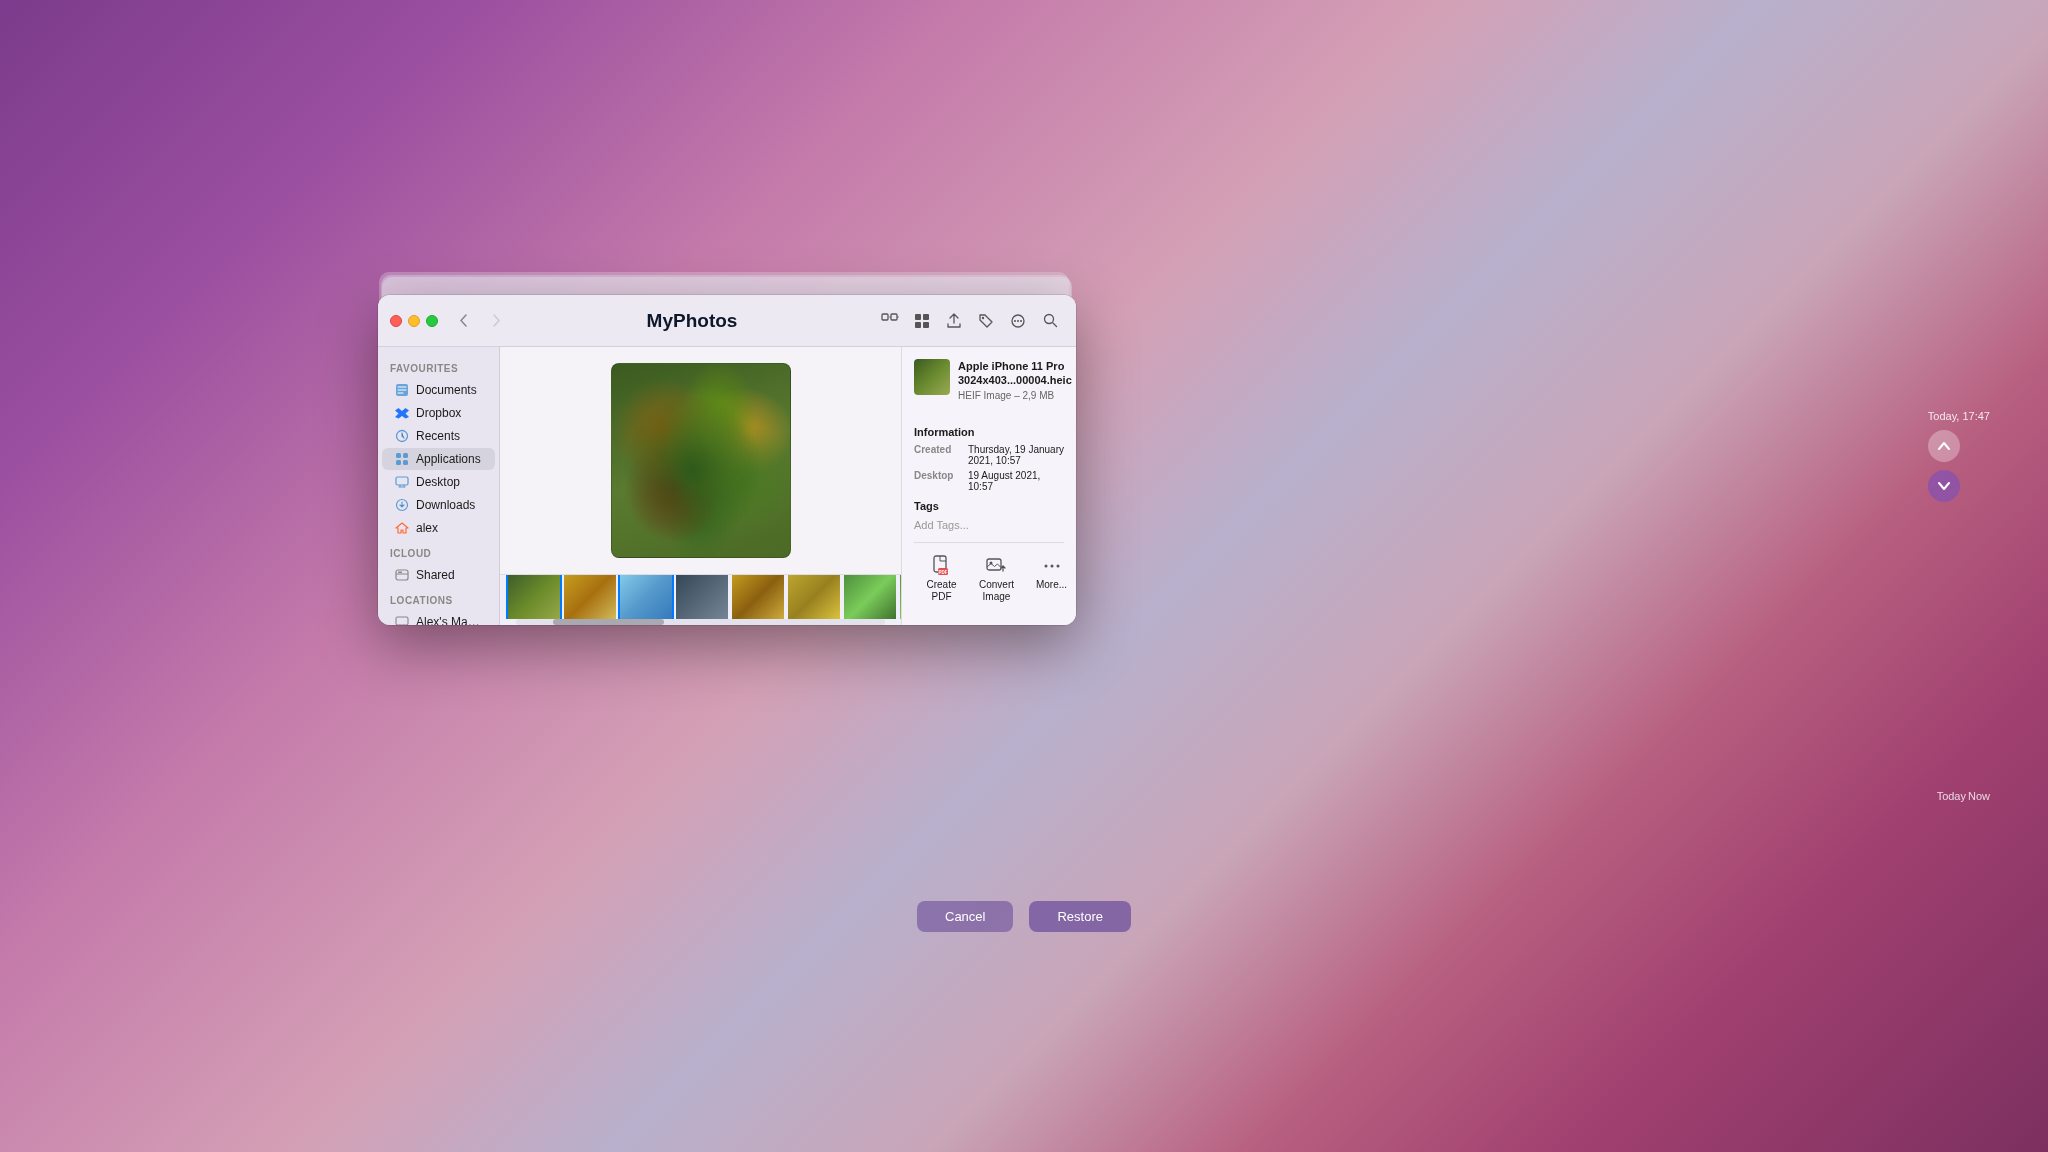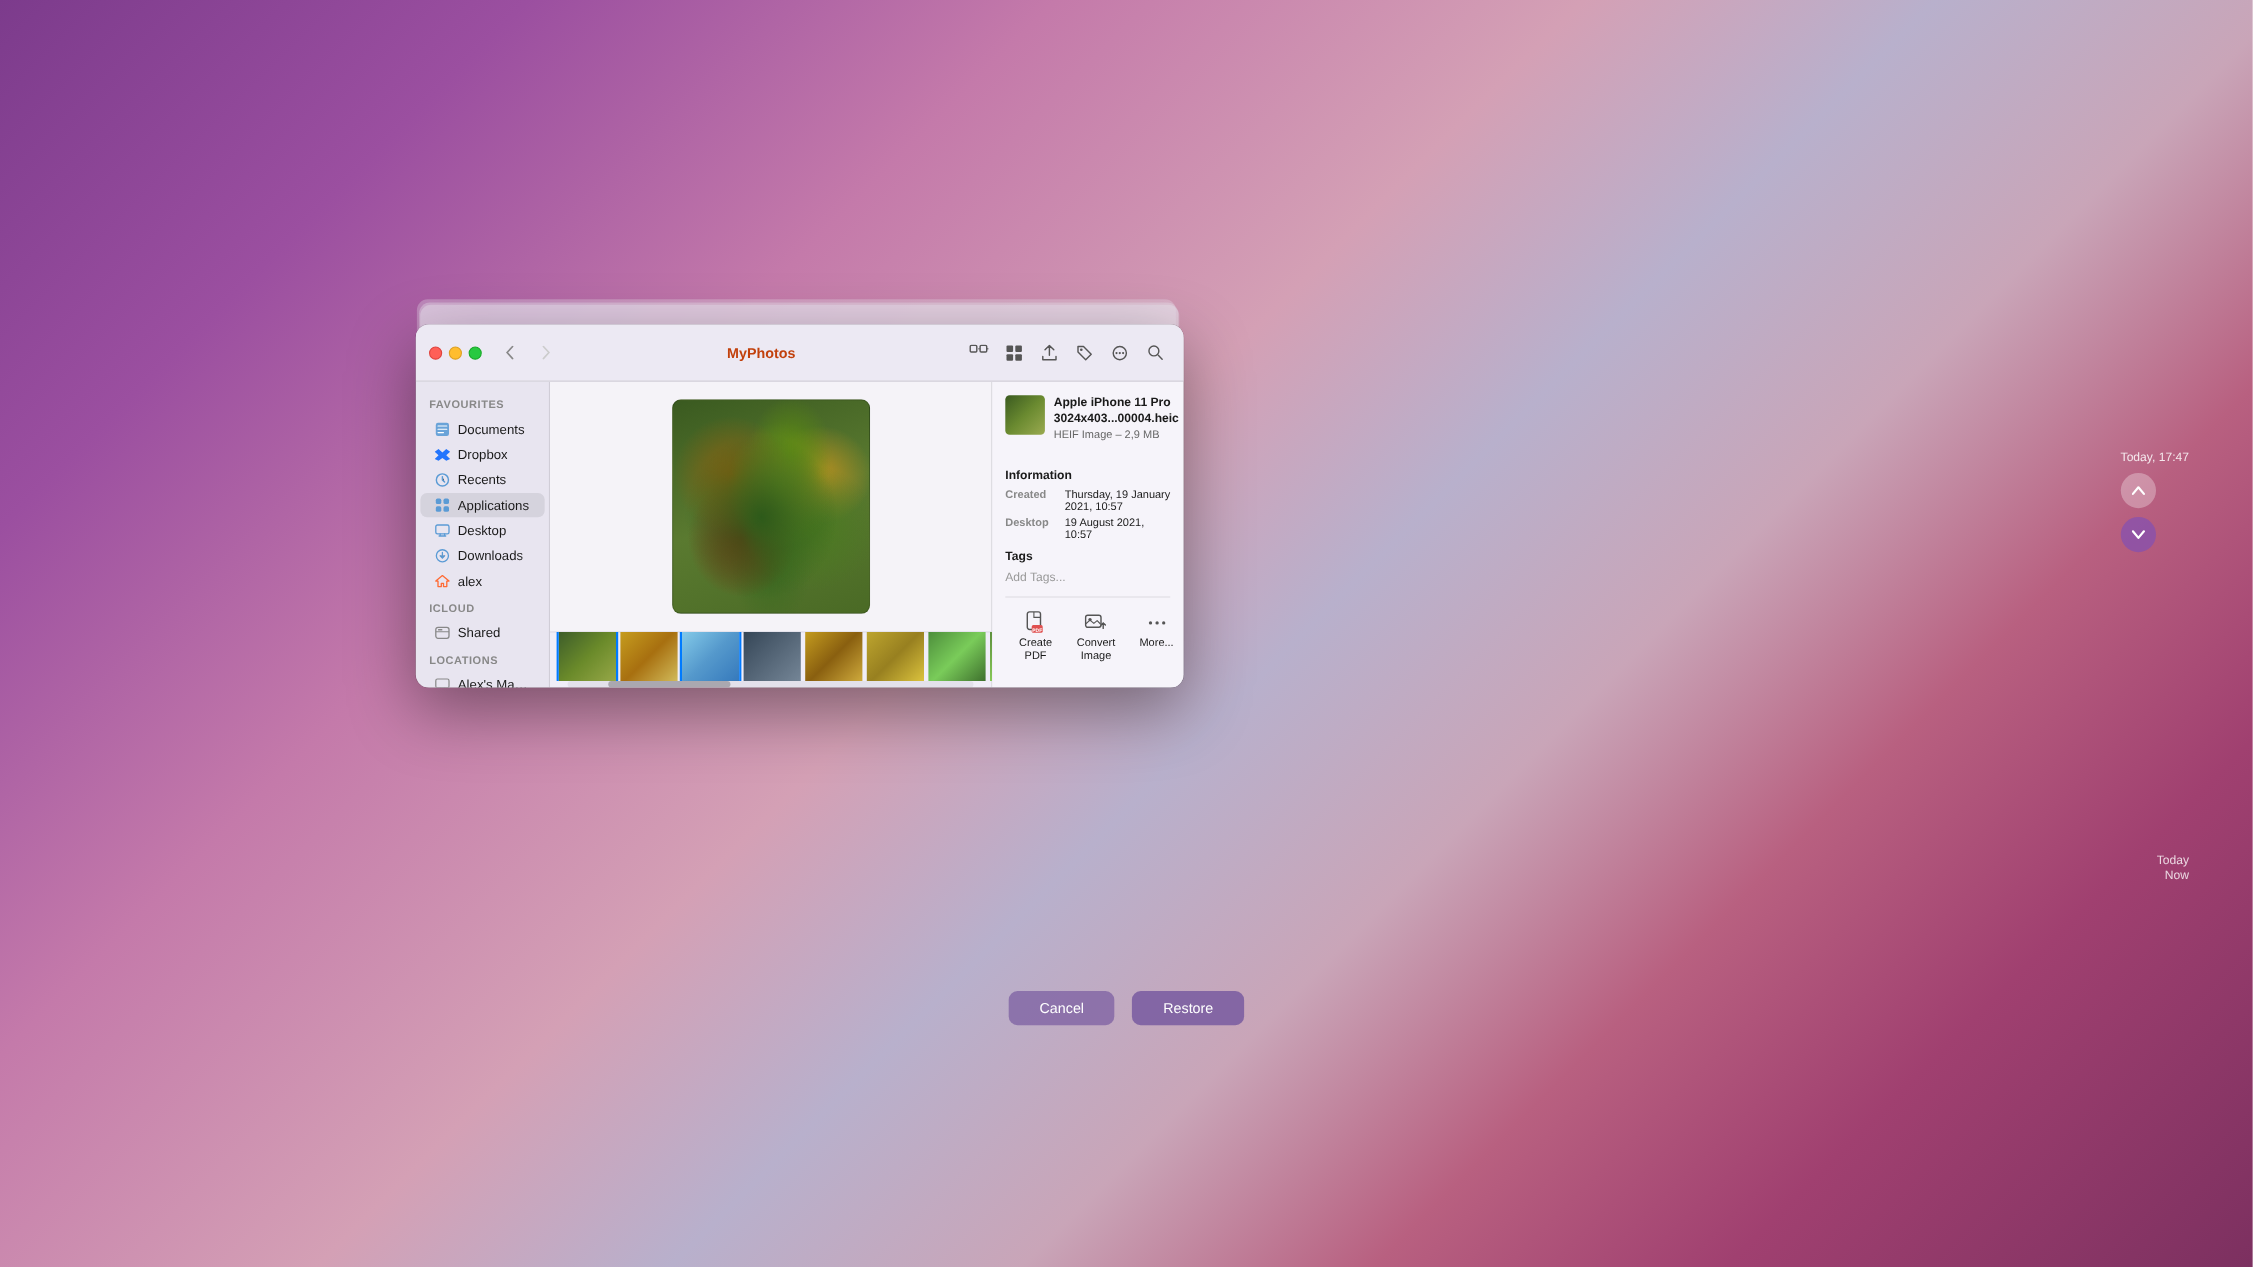--- a/index.html
+++ b/index.html
@@ -69,23 +69,23 @@
       justify-content: center;
       cursor: pointer;
       color: #888;
       font-size: 14px;
     }
     .nav-btn.active { color: #333; }
 
     .toolbar-title {
       flex: 1;
       text-align: center;
-      font-size: 13px;
+      font-size: 19px;
       font-weight: 600;
-      color: #c2410c;
+      color: #0f172a;
     }
 
     .toolbar-actions {
       display: flex;
       align-items: center;
       gap: 4px;
     }
 
     .toolbar-btn {
       width: 28px;
@@ -421,21 +421,21 @@
       color: white;
       font-size: 14px;
     }
 
     
     .bottom-right-labels {
       position: absolute;
       bottom: 350px;
       right: 58px;
       display: flex;
-      flex-direction: column;
+      flex-direction: row;
       gap: 2px;
     }
 
     .br-label {
       font-size: 11px;
       color: rgba(255,255,255,0.8);
       text-align: right;
     }
 
     

